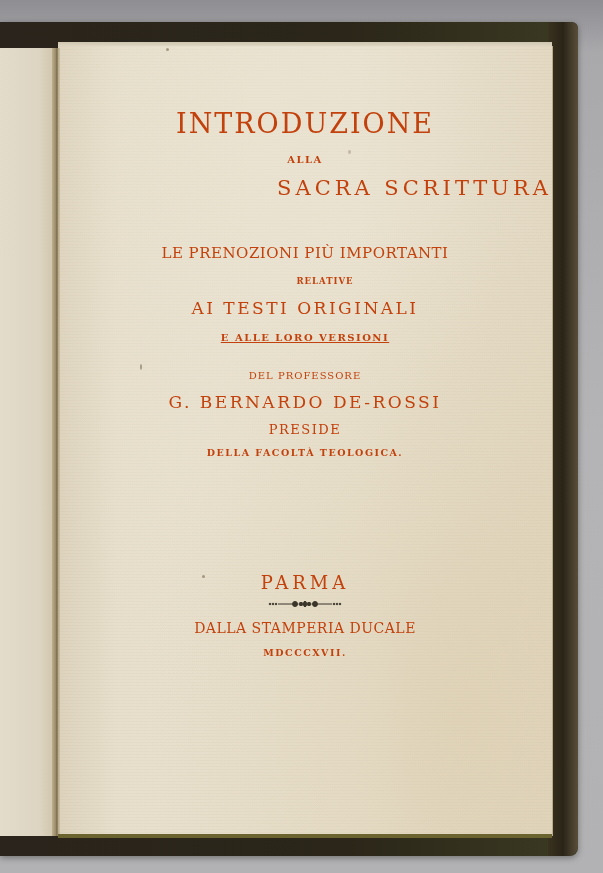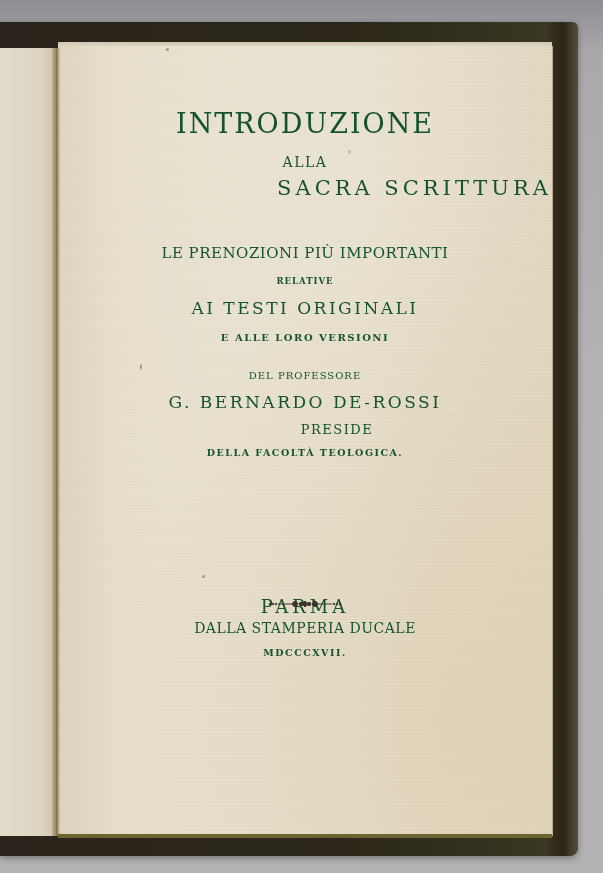--- a/index.html
+++ b/index.html
@@ -40,36 +40,36 @@
   .top-edge {
     position:absolute; left:58px; top:42px; width:494px; height:6px;
     background: linear-gradient(180deg,#cfc6b0,#e6decb);
   }
   .bottom-edge {
     position:absolute; left:58px; top:834px; width:494px; height:4px;
     background:#6b6430;
   }
   .title-block {
     position:absolute; left:58px; top:46px; width:494px; height:790px;
-    color:#14532d; text-align:center;
+    color:#c2410c; text-align:center;
   }
   .line { position:absolute; left:0; width:100%; white-space:nowrap; }
   .t1 { top:62px; font-size:27px; letter-spacing:2px; }
-  .t2 { top:108px; font-size:14px; letter-spacing:1.5px; font-weight:normal; }
+  .t2 { top:108px; font-size:10px; letter-spacing:1.5px; font-weight:bold; }
   .t3 { top:130px; font-size:21px; letter-spacing:4px;text-align:right; }
   .t4 { top:172px; font-size:8.5px; letter-spacing:1px; font-weight:bold; }
   .t5 { top:198px; font-size:15px; letter-spacing:.5px; }
-  .t6 { top:230px; font-size:8.5px; letter-spacing:1px; font-weight:bold; }
+  .t6 { top:230px; font-size:8.5px; letter-spacing:1px; font-weight:bold;margin-left:20px; }
   .t7 { top:252px; font-size:17px; letter-spacing:2.5px; }
-  .t8 { top:286px; font-size:10px; letter-spacing:1.5px; font-weight:bold; }
+  .t8 { top:286px; font-size:10px; letter-spacing:1.5px; font-weight:bold;text-decoration:underline; }
   .t9 { top:324px; font-size:10px; letter-spacing:1px; font-weight:normal; }
   .t10 { top:346px; font-size:17px; letter-spacing:2.5px; }
-  .t11 { top:376px; font-size:13px; letter-spacing:1.5px;margin-left:32px; }
+  .t11 { top:376px; font-size:13px; letter-spacing:1.5px; }
   .t12 { top:401px; font-size:9.5px; letter-spacing:1.5px; font-weight:bold; }
-  .t13 { top:526px; font-size:18px; letter-spacing:4px;margin-top:24px; }
+  .t13 { top:526px; font-size:18px; letter-spacing:4px; }
   .ornament {
     position:absolute; top:554px; left:50%; width:74px; margin-left:-37px; height:8px;
   }
   .t14 { top:574px; font-size:14px; letter-spacing:.5px; }
   .t15 { top:601px; font-size:9.5px; letter-spacing:1.5px; font-weight:bold; }
   .speck { position:absolute; border-radius:50%; background:#6d5d44; opacity:.55; }
 </style>
 </head>
 <body>
 

